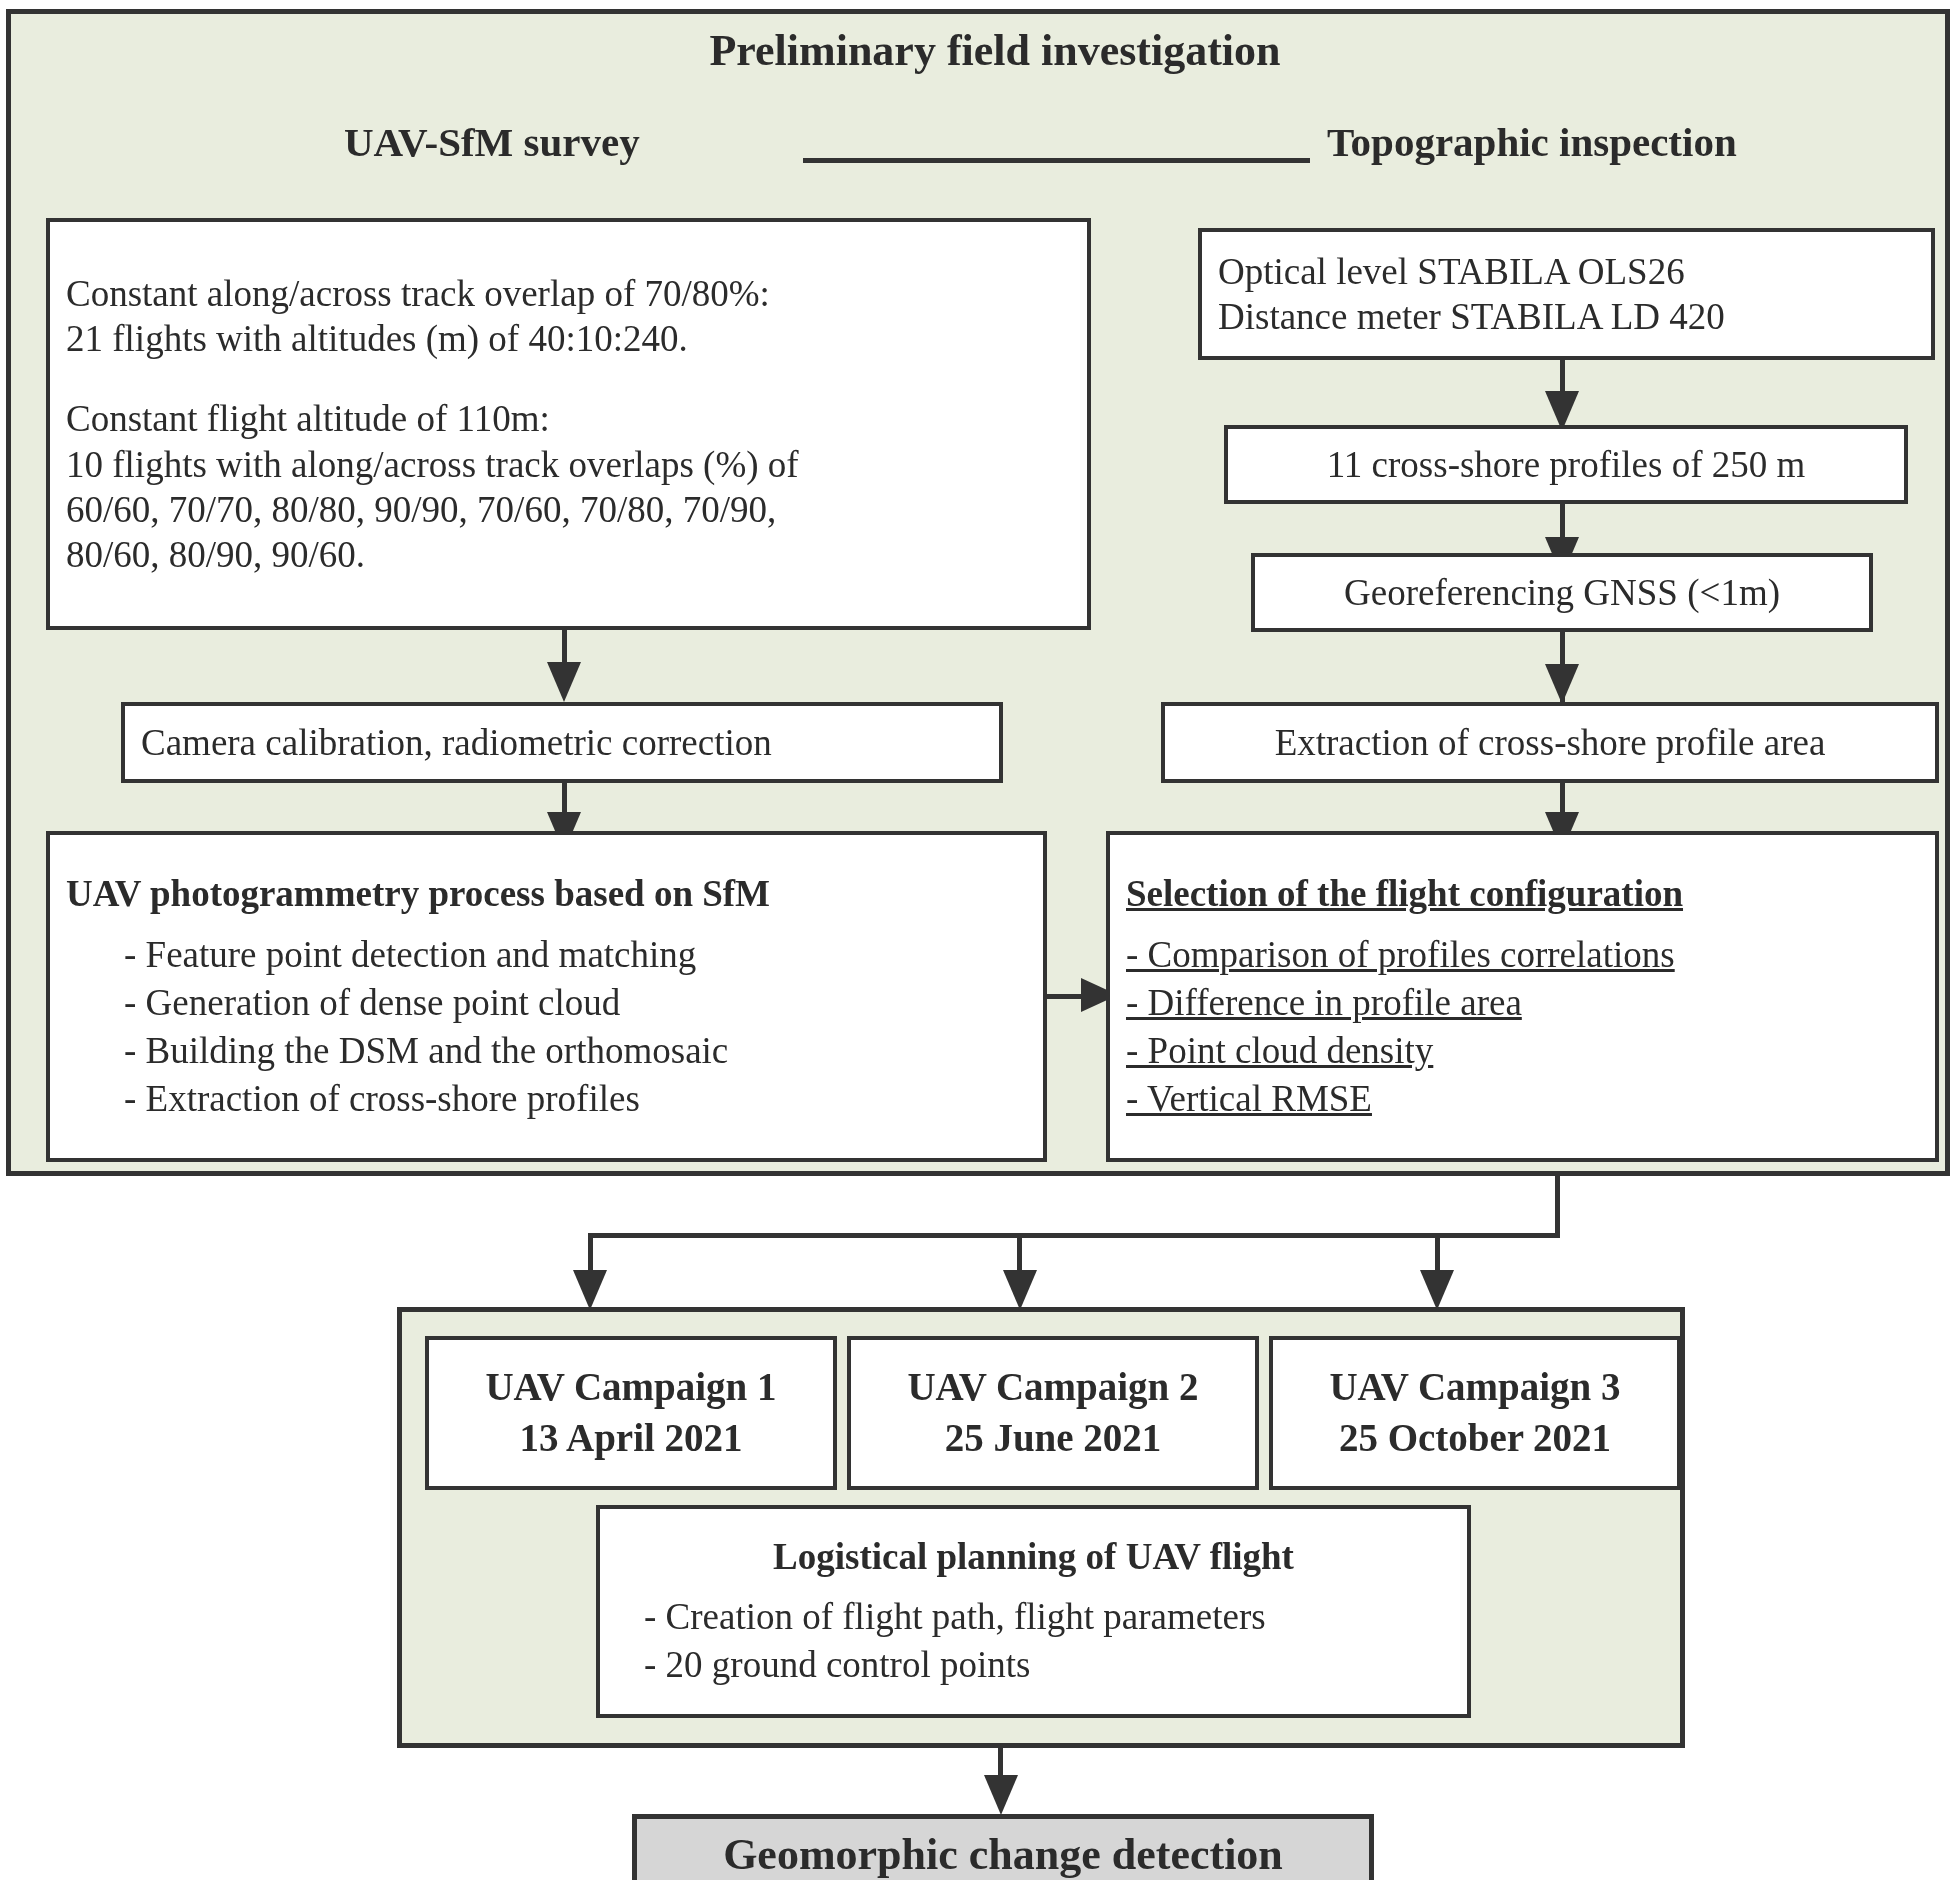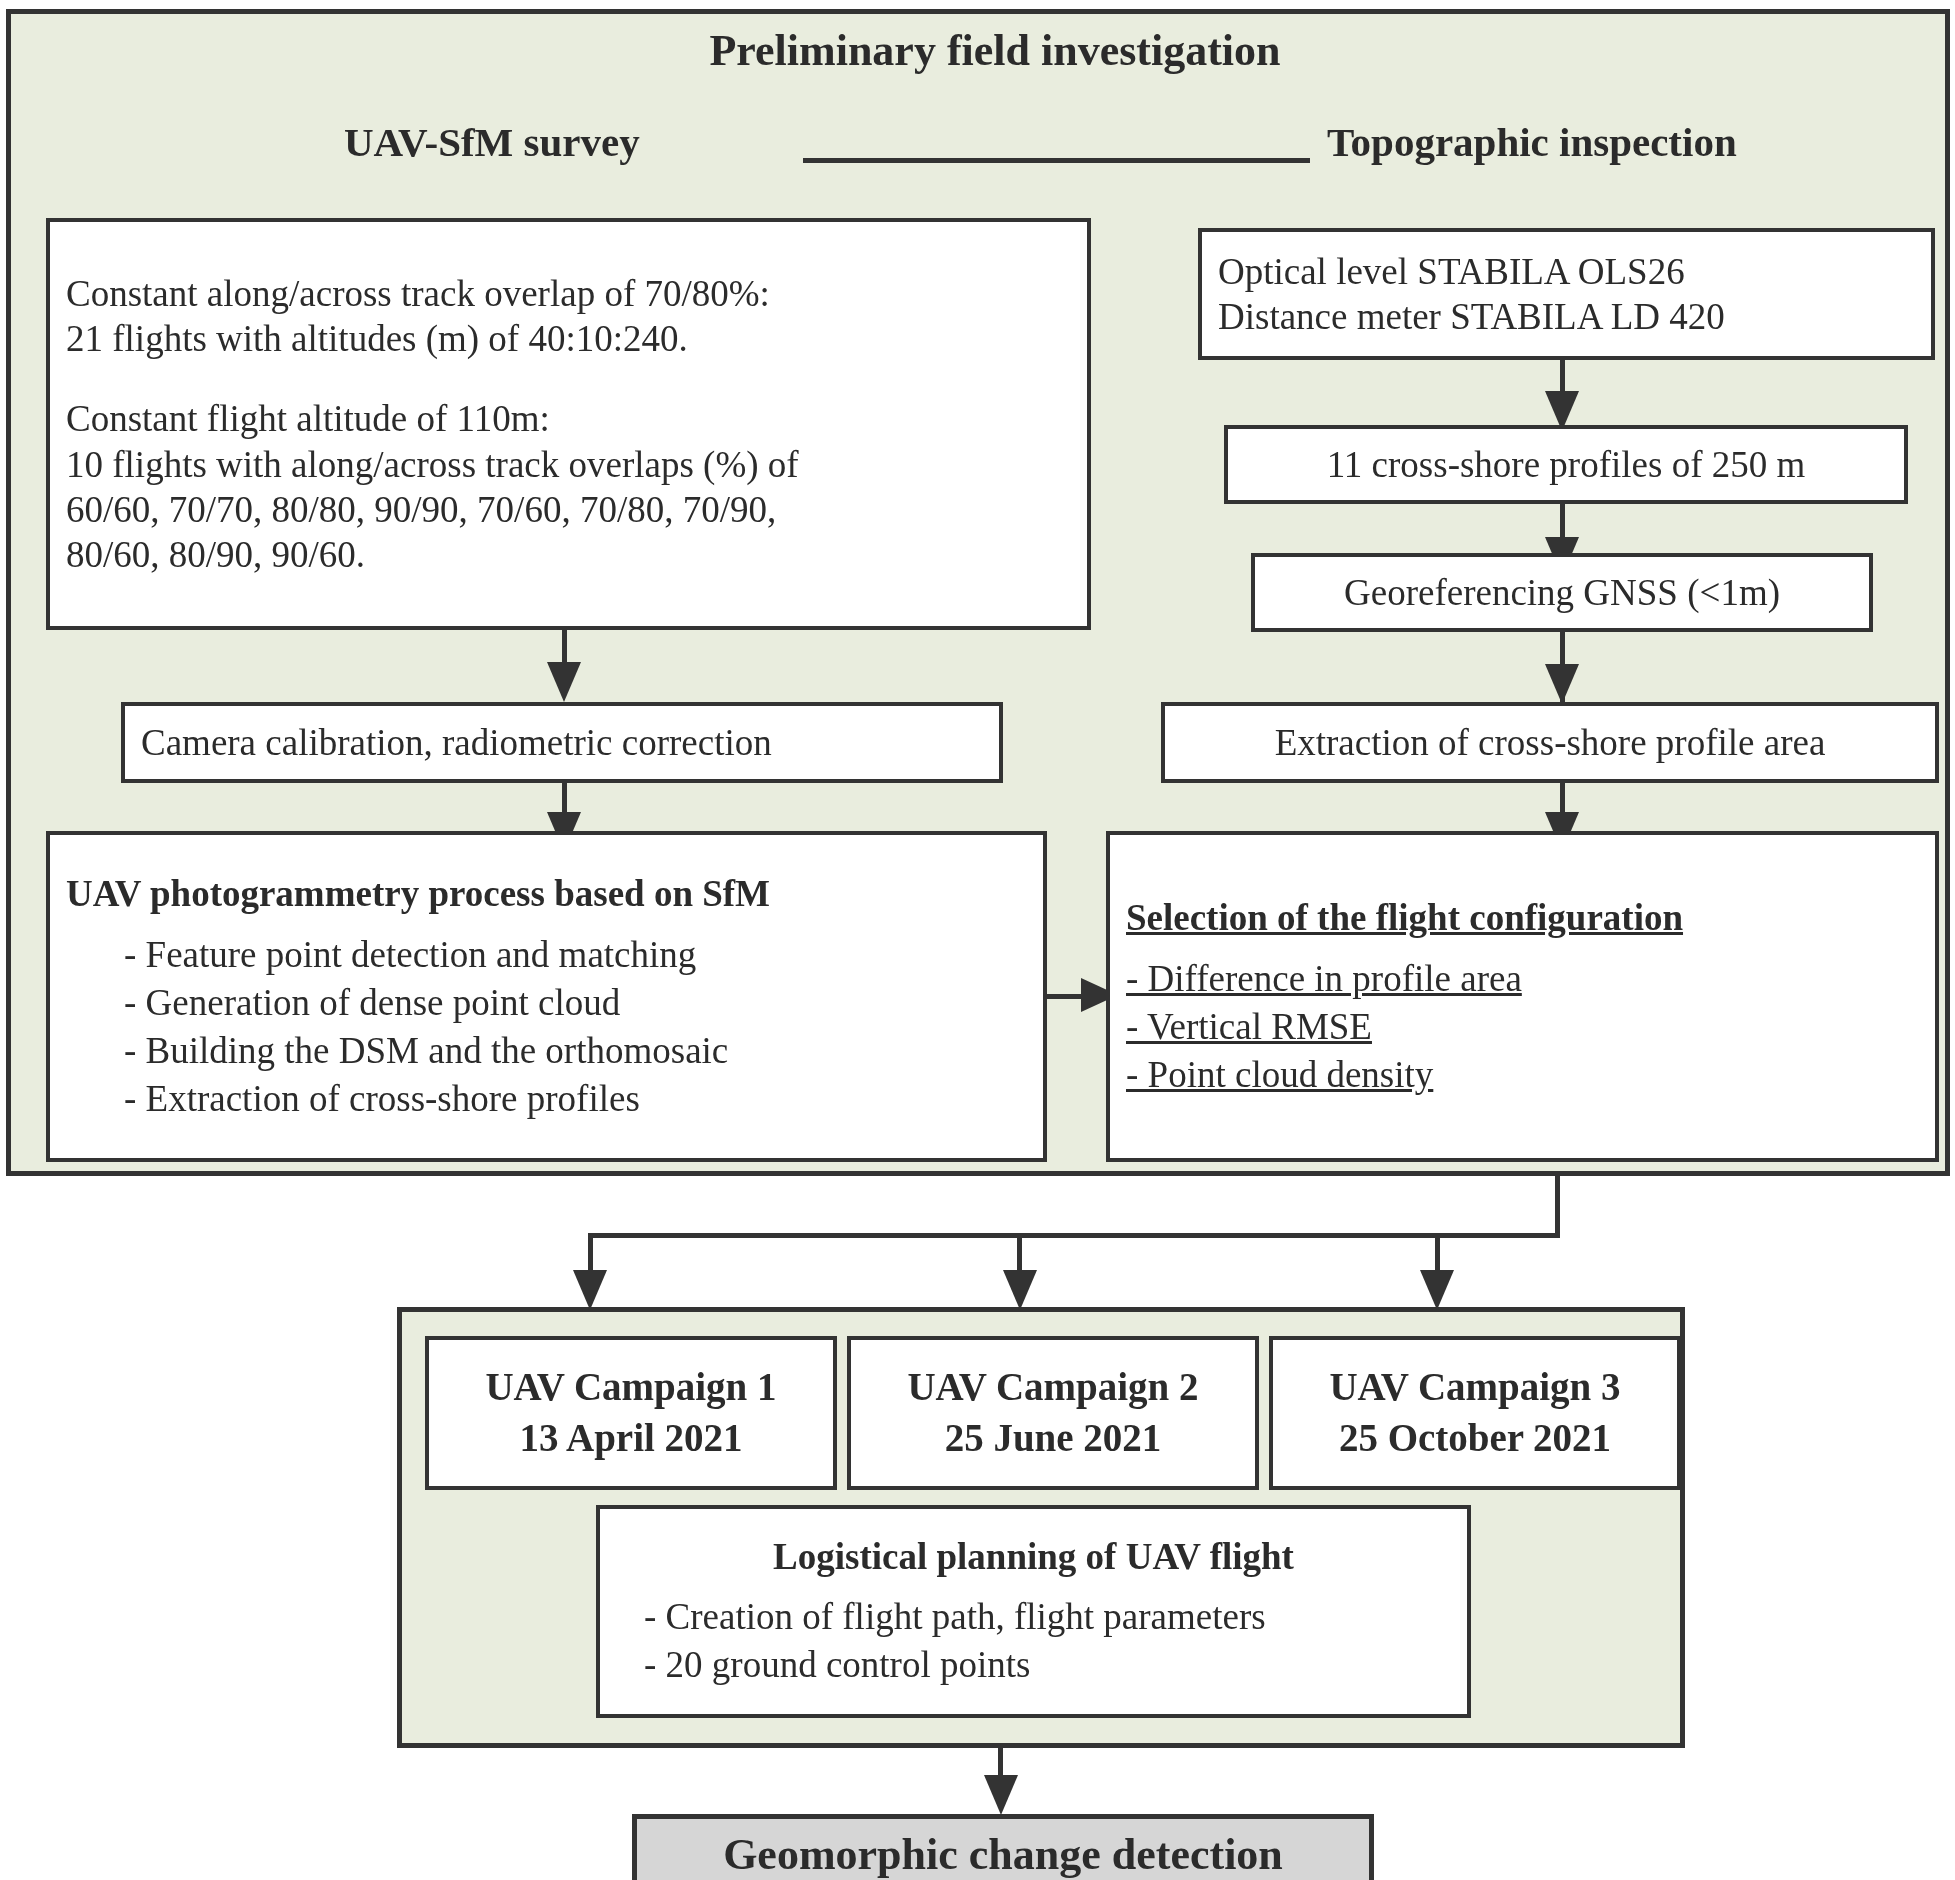--- a/index.html
+++ b/index.html
@@ -191,23 +191,24 @@
 <div class="abs wbox" style="left:1161px; top:702px; width:778px; height:81px;">
   <div class="btxt btxt-c">Extraction of cross-shore profile area</div>
 </div>
 
 <div class="line-v" style="left:1560px; top:783px; height:46px;"></div>
 <div class="arrow-down" style="left:1545px; top:812px;"></div>
 
 <div class="abs wbox" style="left:1106px; top:831px; width:833px; height:331px;text-decoration:underline;">
   <div class="bold-head">Selection of the flight configuration</div>
   <div class="bullets" style="margin-top:13.2px;">
+    <div class="bullet">- Comparison of profiles correlations</div>
     <div class="bullet">- Difference in profile area</div>
+    <div class="bullet">- Point cloud density</div>
     <div class="bullet">- Vertical RMSE</div>
-    <div class="bullet">- Point cloud density</div>
   </div>
 </div>
 
 <div class="line-v" style="left:1555px; top:1172px; height:66px;"></div>
 <div class="line-h" style="left:588px; top:1233px; width:972px;"></div>
 
 <div class="line-v" style="left:588px; top:1233px; height:59px;"></div>
 <div class="arrow-down" style="left:573px; top:1270px;"></div>
 
 <div class="line-v" style="left:1017px; top:1233px; height:59px;"></div>

